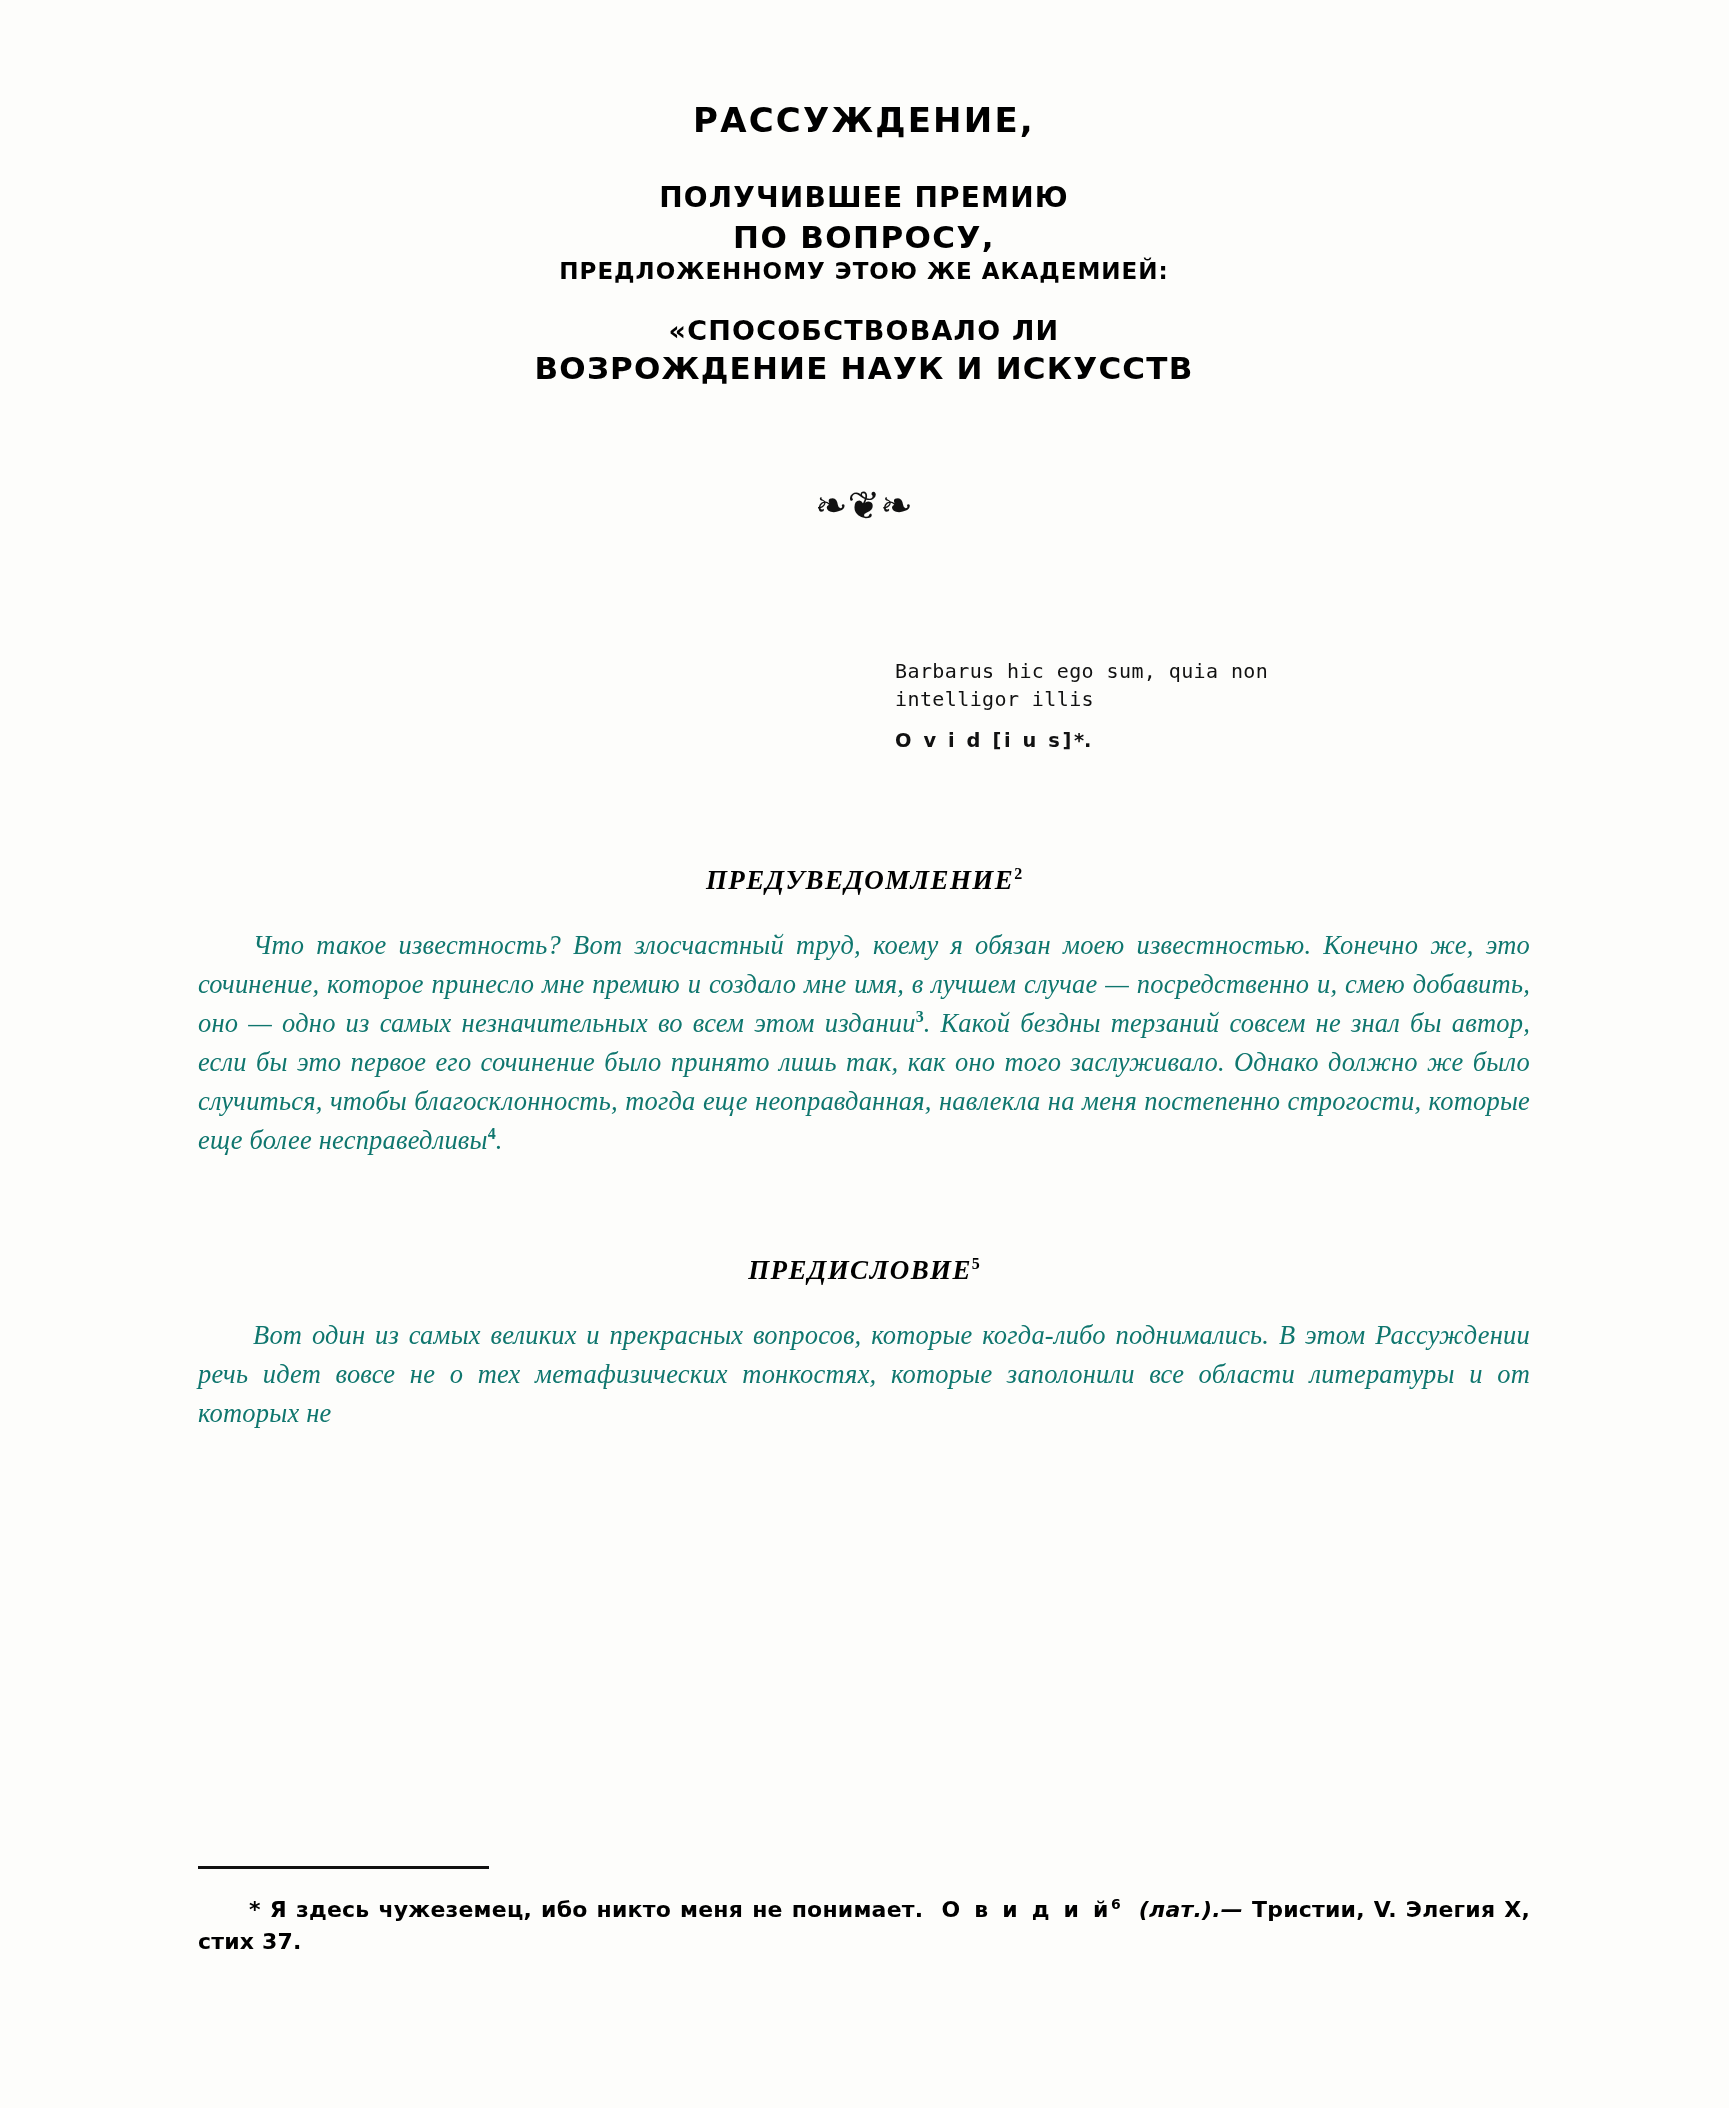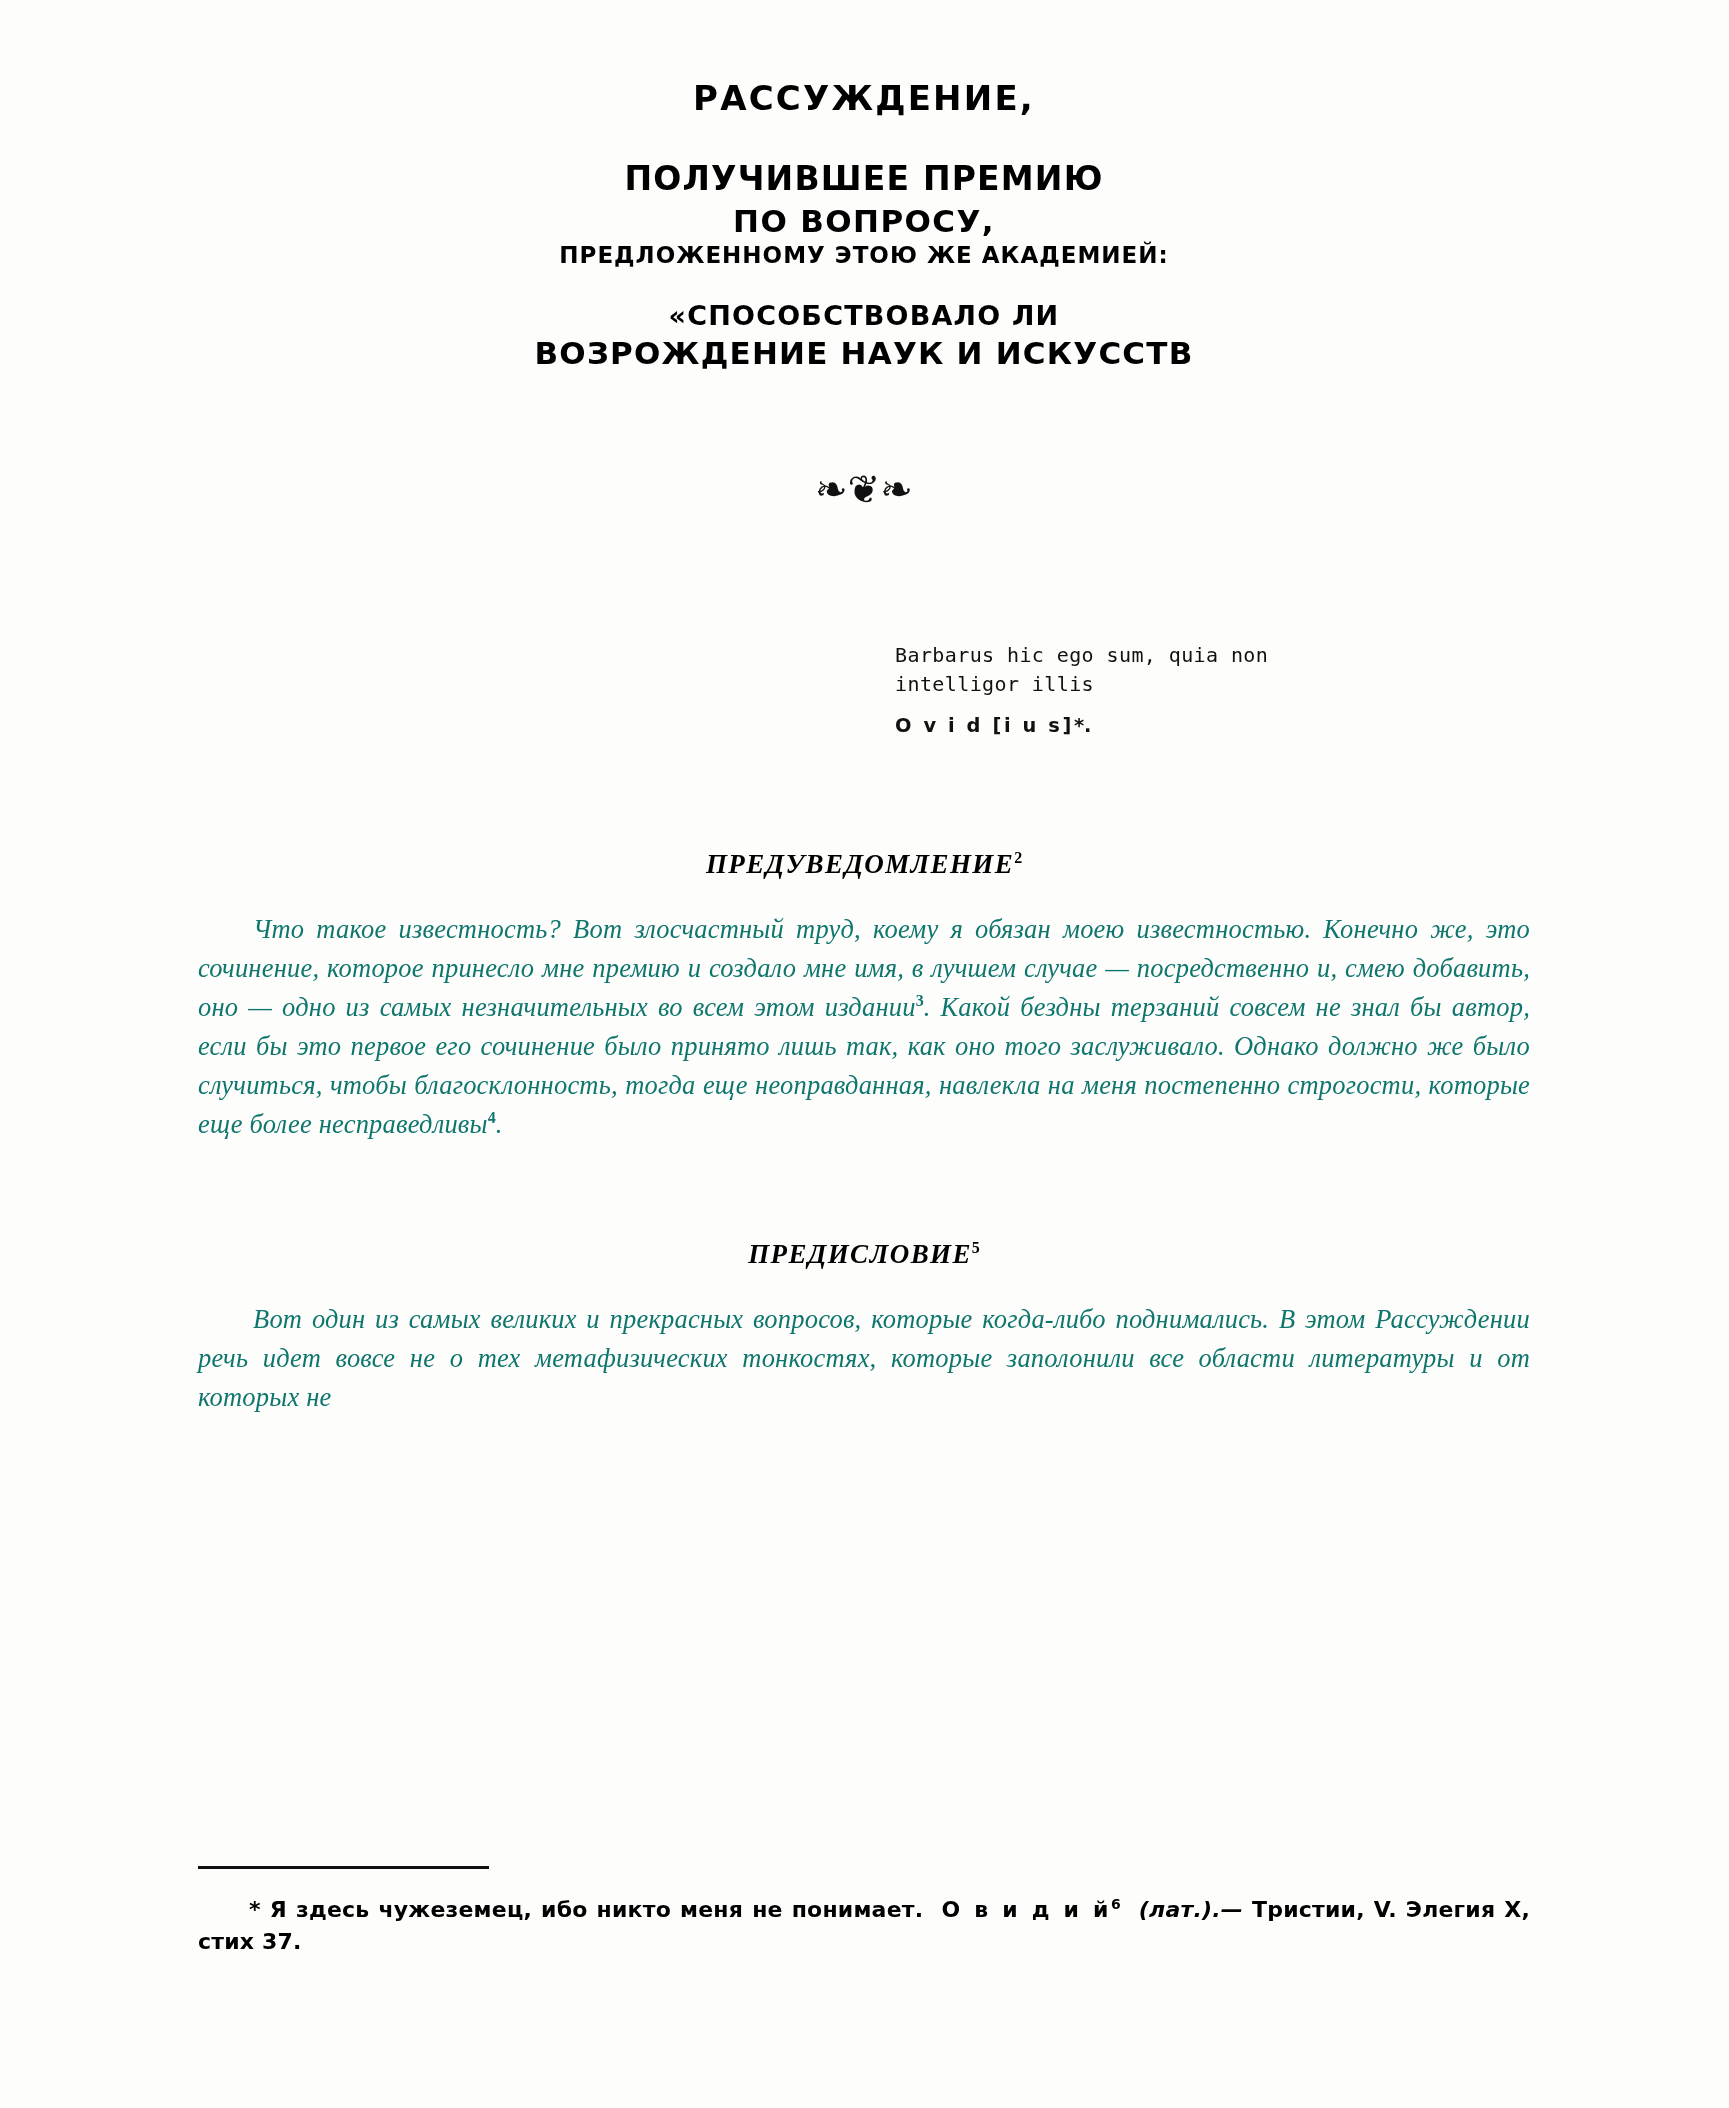--- a/index.html
+++ b/index.html
@@ -24,38 +24,38 @@
   }
   .content {
     position: absolute;
     left: 198px;
     top: 0;
     width: 1332px;
   }
 
   
   .title-block {
-    padding-top: 76px;
+    padding-top: 98px;
     text-align: center;
     font-family: "DejaVu Sans", sans-serif;
     font-weight: 700;
     color: #000;
     letter-spacing: 0.4px;
   }
   .title-line {
     display: block;
     line-height: 1.30;
   }
   .t1 {
     font-size: 34px;
     letter-spacing: 2.2px;
     margin-bottom: 21px;
   }
   .t2 {
-    font-size: 33px;
+    font-size: 28px;
     letter-spacing: 1.2px;
     margin-top: 38px;
   }
   .t3 {
     font-size: 31px;
     letter-spacing: 1.1px;
   }
   .t4 {
     font-size: 31px;
     letter-spacing: 1.4px;

